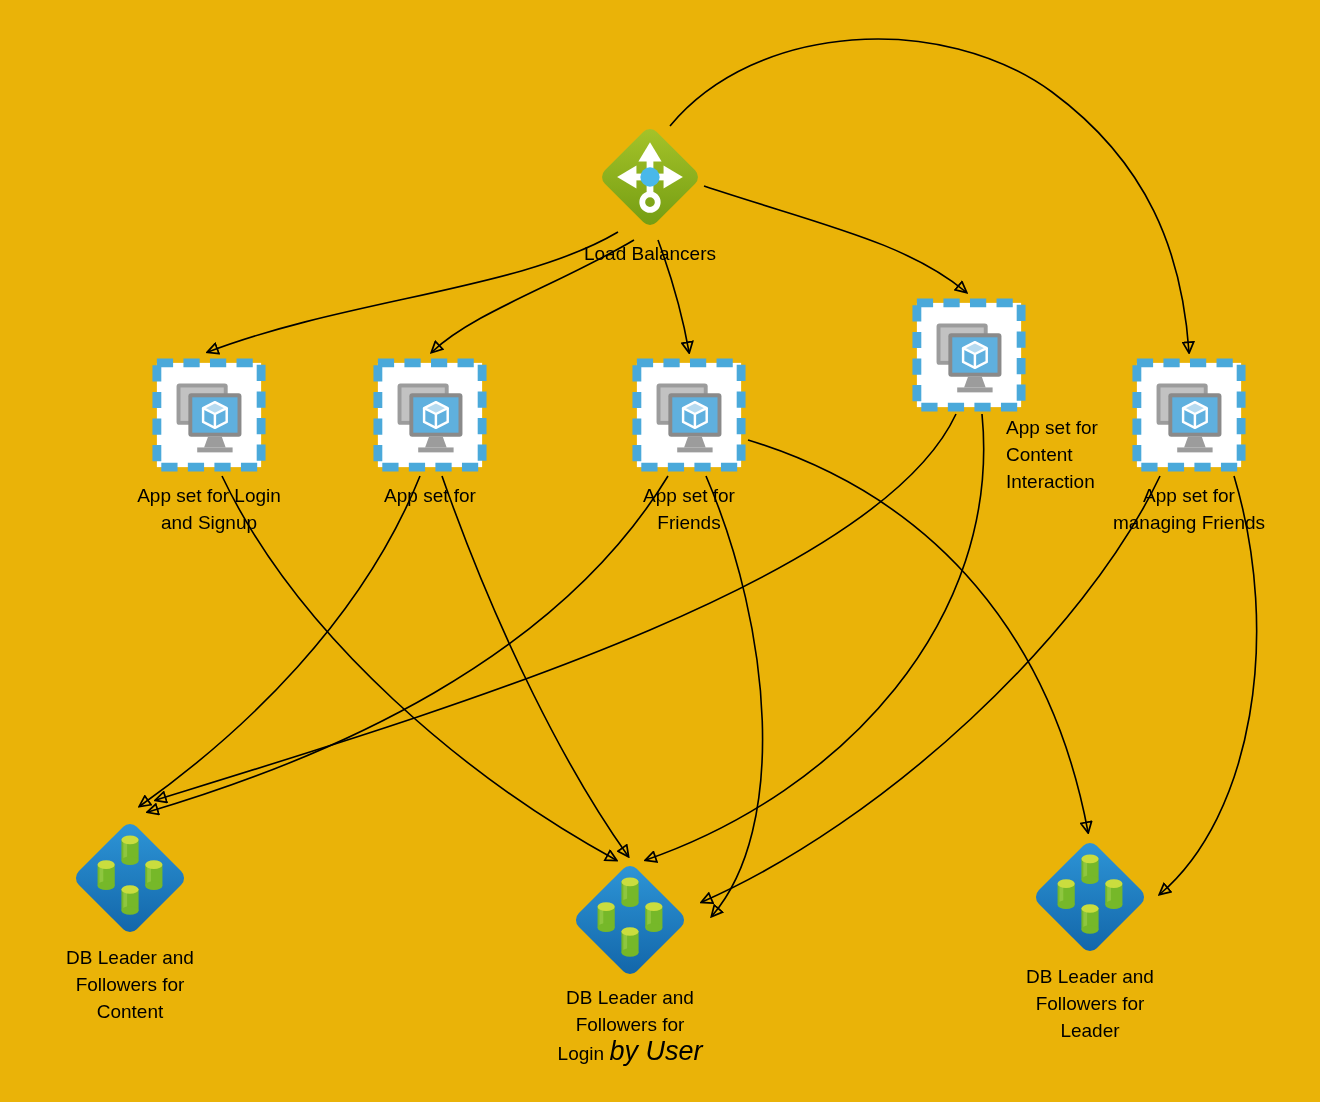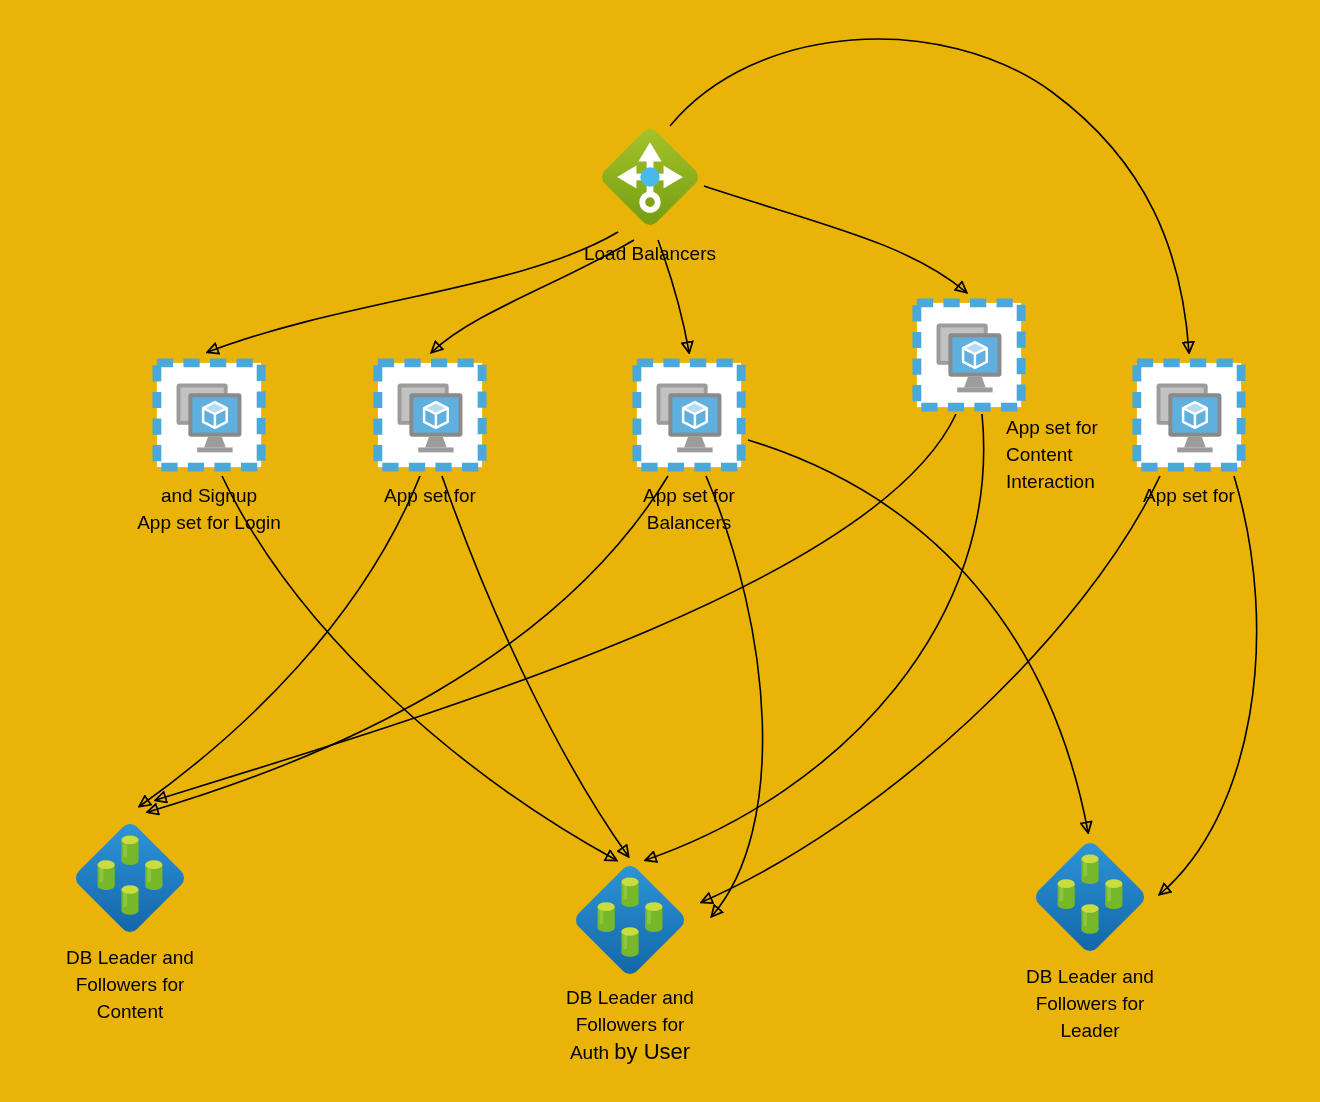--- a/index.html
+++ b/index.html
@@ -3,21 +3,21 @@
 <meta charset="utf-8">
 <style>
   html,body{margin:0;padding:0;background:#fff;}
   body{font-family:"Liberation Sans",sans-serif;color:#000;}
   .canvas{position:relative;width:1320px;height:1102px;background:#eab308;overflow:hidden;}
   .edges{position:absolute;left:0;top:0;z-index:1;}
   .edges path{stroke:#000;stroke-width:1.6;fill:none;}
   .node{position:absolute;z-index:2;}
   .label{position:absolute;z-index:3;font-size:19px;line-height:27px;text-align:center;color:#000;}
   .label.left{text-align:left;}
-  .label .big{font-size:22px;}
+  .label .big{font-size:27px;font-style:italic;}
   .defs-holder{position:absolute;width:0;height:0;overflow:hidden;}
 </style>
 </head>
 <body>
 
 <div class="canvas">
 
   <svg class="defs-holder" aria-hidden="true">
     <defs>
       <linearGradient id="lbg" x1="0" y1="0" x2="1" y2="1">
@@ -103,61 +103,62 @@
   <div class="label" style="left:550px;top:240px;width:200px">
     <div>Load Balancers</div>
   </div>
 
   <div class="node" style="left:150px;top:356px">
     <svg width="118" height="118">
         <use href="#sym-vmss"></use>
       </svg>
   </div>
   <div class="label" style="left:84px;top:482px;width:250px">
+    <div>App set for Login</div>
     <div>and Signup</div>
-    <div>App set for Login</div>
   </div>
 
   <div class="node" style="left:371px;top:356px">
     <svg width="118" height="118">
         <use href="#sym-vmss"></use>
       </svg>
   </div>
   <div class="label" style="left:305px;top:482px;width:250px">
     <div>App set for</div>
   </div>
 
   <div class="node" style="left:630px;top:356px">
     <svg width="118" height="118">
         <use href="#sym-vmss"></use>
       </svg>
   </div>
   <div class="label" style="left:564px;top:482px;width:250px">
     <div>App set for</div>
-    <div>Balancers</div>
+    <div>Friends</div>
   </div>
 
   <div class="node" style="left:910px;top:296px">
     <svg width="118" height="118">
         <use href="#sym-vmss"></use>
       </svg>
   </div>
   <div class="label left" style="left:1006px;top:414px;width:200px">
     <div>App set for</div>
     <div>Content</div>
     <div>Interaction</div>
   </div>
 
   <div class="node" style="left:1130px;top:356px">
     <svg width="118" height="118">
         <use href="#sym-vmss"></use>
       </svg>
   </div>
   <div class="label" style="left:1064px;top:482px;width:250px">
     <div>App set for</div>
+    <div>managing Friends</div>
   </div>
 
   <div class="node" style="left:68px;top:816px">
     <svg width="124" height="124">
         <use href="#sym-db"></use>
       </svg>
   </div>
   <div class="label" style="left:30px;top:944px;width:200px">
     <div>DB Leader and</div>
     <div>Followers for</div>
@@ -165,21 +166,21 @@
   </div>
 
   <div class="node" style="left:568px;top:858px">
     <svg width="124" height="124">
         <use href="#sym-db"></use>
       </svg>
   </div>
   <div class="label" style="left:530px;top:984px;width:200px">
     <div>DB Leader and</div>
     <div>Followers for</div>
-    <div><span>Auth </span><span class="big">by User</span></div>
+    <div><span>Login </span><span class="big">by User</span></div>
   </div>
 
   <div class="node" style="left:1028px;top:835px">
     <svg width="124" height="124">
         <use href="#sym-db"></use>
       </svg>
   </div>
   <div class="label" style="left:990px;top:963px;width:200px">
     <div>DB Leader and</div>
     <div>Followers for</div>

